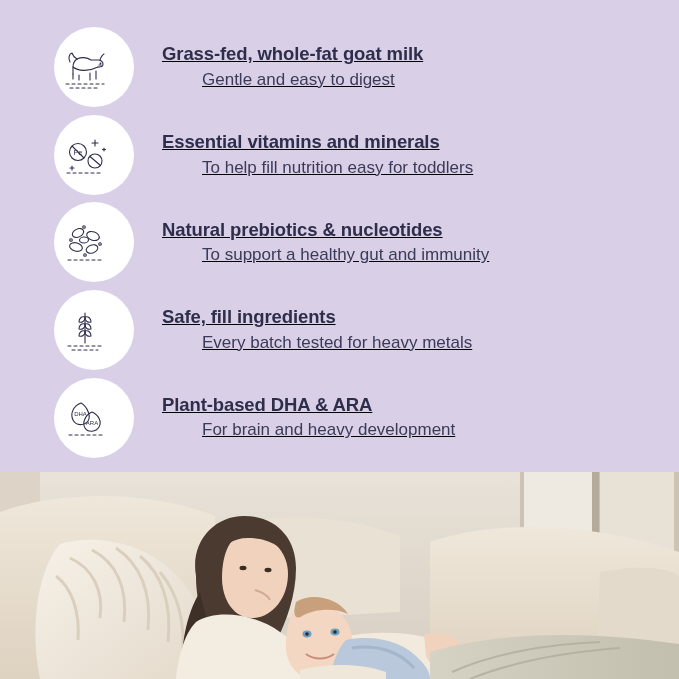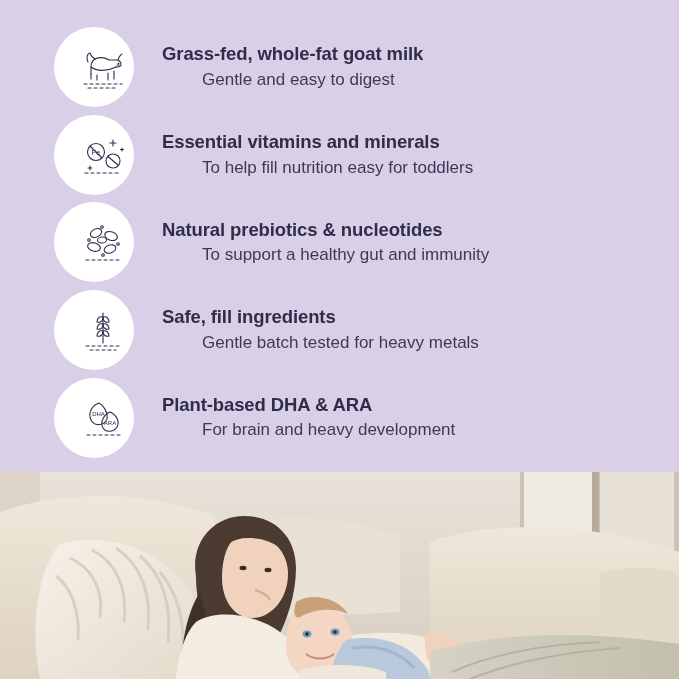--- a/index.html
+++ b/index.html
@@ -26,36 +26,37 @@
     left: 0;
     top: 0;
     width: 679px;
     height: 472px;
     background: #d9d0e8;
     box-sizing: border-box;
     padding: 24px 28px 10px 28px;
     display: flex;
     flex-direction: column;
     justify-content: flex-start;
+    text-decoration: underline;
   }
   .feature-row {
     display: flex;
     align-items: center;
     height: 88px;
     margin-bottom: 1px;
   }
   .icon-badge {
     flex: 0 0 auto;
     width: 80px;
     height: 80px;
     border-radius: 50%;
     background: #ffffff;
     display: flex;
     align-items: center;
-    justify-content: flex-end;
+    justify-content: flex-start;
     margin-left: 26px;
     margin-right: 28px;
   }
   .icon-badge svg {
     display: block;
   }
   .feature-text {
     display: flex;
     flex-direction: column;
     justify-content: center;
@@ -175,21 +176,21 @@
           <path d="M31 25 C27 24 25 27 25 30 C28 31 31 29 31 26"></path>
           <path d="M31 25 C35 24 37 27 37 30 C34 31 31 29 31 26"></path>
           <path d="M31 32 C27 31 25 34 25 37 C28 38 31 36 31 33"></path>
           <path d="M31 32 C35 31 37 34 37 37 C34 38 31 36 31 33"></path>
           <path d="M14 47 L48 47" stroke-dasharray="3 3"></path>
           <path d="M18 51 L44 51" stroke-dasharray="3 3"></path>
         </svg>
       </div>
       <div class="feature-text">
         <div class="feature-title">Safe, fill ingredients</div>
-        <div class="feature-sub">Gentle batch tested for heavy metals</div>
+        <div class="feature-sub">Every batch tested for heavy metals</div>
       </div>
     </div>
 
     <div class="feature-row">
       <div class="icon-badge">
         <svg width="62" height="62" viewBox="0 0 62 62" fill="none" stroke="#2e2d4a" stroke-width="1.1" stroke-linecap="round" stroke-linejoin="round">
           <path d="M27 16 C19 19 16 27 19 33 C22 39 30 39 34 34 C37 30 34 20 27 16 Z"></path>
           <text x="26.5" y="29" font-family="Liberation Sans, sans-serif" font-size="6" fill="#2e2d4a" stroke="none" text-anchor="middle">DHA</text>
           <path d="M38 25 C31 28 28 36 31 41 C34 46 42 45 45 40 C48 35 45 28 38 25 Z"></path>
           <text x="38" y="38" font-family="Liberation Sans, sans-serif" font-size="6" fill="#2e2d4a" stroke="none" text-anchor="middle">ARA</text>

